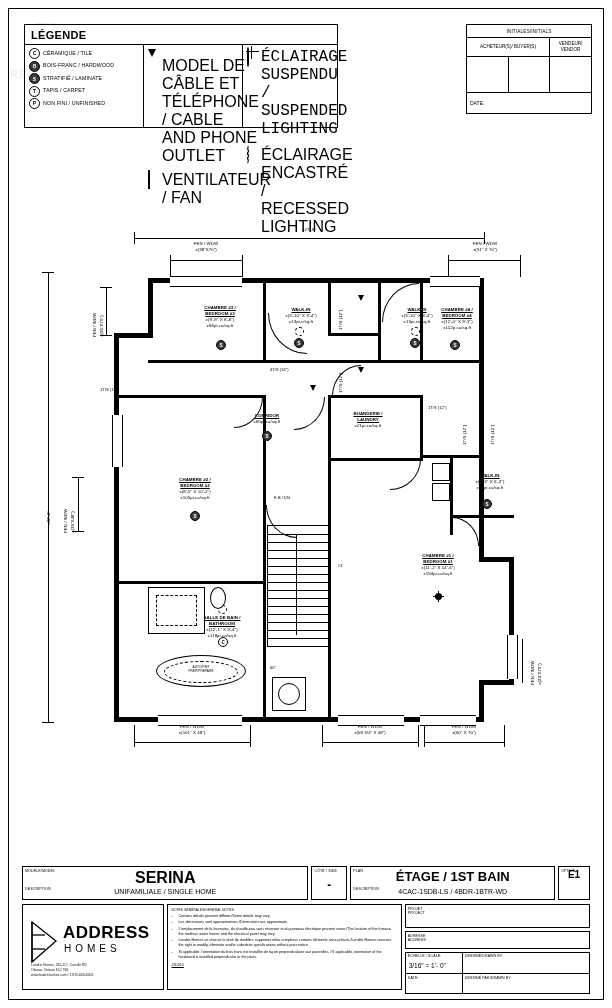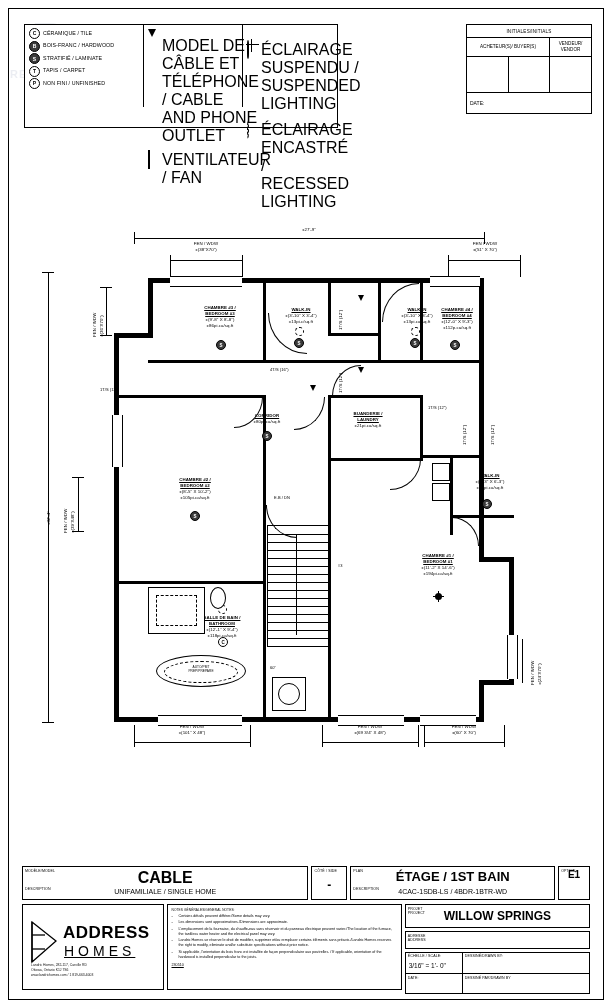--- a/index.html
+++ b/index.html
@@ -85,39 +85,40 @@
   .tb-logo{width:140px;border:1.2px solid #000;position:relative;background:#fff;}
   .tb-notes{width:226px;border:1.2px solid #000;position:relative;background:#fff;padding:3px 4px;}
   .tb-proj{width:186px;position:relative;}
   .pbox{border:1.4px solid #000;background:#fff;position:relative;}
   .note-h{font-size:3.2px;letter-spacing:.1px;margin-bottom:2.2px;}
   .note-li{font-size:3.7px;line-height:1.45;display:flex;gap:3px;margin-bottom:.8px;}
   .note-li .bl{flex:0 0 4px;}
   .note-ref{font-size:3.7px;text-decoration:underline;margin-top:3px;}
   .logo-mark{position:absolute;left:8px;top:16px;width:26px;height:42px;}
   .logo-txt{position:absolute;left:40px;top:18px;font-size:17px;font-weight:bold;letter-spacing:.5px;}
-  .logo-sub{position:absolute;left:41px;top:38px;font-size:14px;letter-spacing:4px;text-decoration:underline;}
+  .logo-sub{position:absolute;left:41px;top:38px;font-size:10px;letter-spacing:4px;}
   .logo-addr{position:absolute;left:8px;top:58px;font-size:3.4px;line-height:1.5;color:#111;}
   .pj-name{position:absolute;left:0;right:0;text-align:center;font-size:12px;font-weight:bold;top:4px;}
   .sc-row{display:flex;}
   .sc-c{border-right:1.2px solid #000;position:relative;}
   .sc-c:last-child{border-right:none;}
 </style>
 </head>
 <body>
 
 <div class="sheet">
   <div class="frame"></div>
 
   <div class="wm">
     <div class="wm-r">R</div>
     <div class="wm-t">REALTOR</div>
   </div>
 
   <div class="legend">
+    <div class="legend-title">LÉGENDE</div>
     <div class="legend-body">
       <div class="legend-col c1">
         <div class="lrow">
           <span class="sym">
               <span class="sym-circ">C</span>
             </span>
           <span class="txt">CÉRAMIQUE / TILE</span>
         </div>
         <div class="lrow">
           <span class="sym">
@@ -148,21 +149,21 @@
         <div class="lrow2" style="margin-top:9px;">
           <span class="sym"><span class="sym-tri"></span></span>
           <span class="txt">MODEL DE CÂBLE ET TÉLÉPHONE / CABLE AND PHONE OUTLET</span>
         </div>
         <div class="lrow2" style="margin-top:6px;">
           <span class="sym"><span class="sym-fan"></span></span>
           <span class="txt">VENTILATEUR / FAN</span>
         </div>
       </div>
       <div class="legend-col c3">
-        <div class="lrow2" style="margin-top:13px;">
+        <div class="lrow2" style="margin-top:0;font-family:Liberation Mono, monospace;">
           <span class="sym"><span class="sym-susp"></span></span>
           <span class="txt">ÉCLAIRAGE SUSPENDU / SUSPENDED LIGHTING</span>
         </div>
         <div class="lrow2" style="margin-top:8px;">
           <span class="sym"><span class="sym-rec"></span></span>
           <span class="txt">ÉCLAIRAGE ENCASTRÉ / RECESSED LIGHTING</span>
         </div>
       </div>
     </div>
   </div>
@@ -418,21 +419,21 @@
     <div class="dimv" style="left:466px;top:510px;height:22px;"></div>
     <div class="dimtxt" style="left:386px;top:509px;width:80px;">FEN / WDW</div>
     <div class="dimtxt" style="left:386px;top:515px;width:80px;">±(60" X 70")</div>
   </div>
 
   <div class="tb">
     <div class="tb-row1">
       <div class="tbx tb-model">
         <div class="tb-cap" style="top:2px;">MODÈLE/MODEL</div>
         <div class="tb-cap" style="top:20px;">DESCRIPTION</div>
-        <div class="big" style="top:2px;font-size:16px;">CABLE</div>
+        <div class="big" style="top:2px;font-size:16px;">SERINA</div>
         <div class="big" style="top:21px;font-size:7px;font-weight:normal;">UNIFAMILIALE / SINGLE HOME</div>
       </div>
       <div class="tbx tb-cote">
         <div class="tb-cap" style="top:2px;">CÔTÉ / SIDE</div>
         <div class="big" style="top:11px;font-size:12px;">-</div>
       </div>
       <div class="tbx tb-plan">
         <div class="tb-cap" style="top:2px;">PLAN</div>
         <div class="tb-cap" style="top:20px;">DESCRIPTION</div>
         <div class="big" style="top:2px;font-size:13px;">ÉTAGE / 1ST BAIN</div>
@@ -483,21 +484,20 @@
             <span class="bl">-</span>
             <span>Si applicable, l'orientation du bois franc est installée de façon perpendiculaire aux poutrelles. / If applicable, orientation of the hardwood is installed perpendicular to the joists.</span>
           </div>
         <div class="note-ref">230510</div>
       </div>
 
       <div class="tb-proj">
         <div class="pbox" style="height:22px;">
           <div class="tb-cap" style="top:2px;white-space:pre-line;">PROJET
 PROJECT</div>
-          <div class="pj-name">WILLOW SPRINGS</div>
         </div>
         <div class="pbox" style="height:16px;margin-top:3px;">
           <div class="tb-cap" style="top:2px;white-space:pre-line;">ADRESSE
 ADDRESS</div>
           <div style="position:absolute;left:48px;top:4px;font-size:6px;"></div>
         </div>
         <div class="pbox" style="height:40px;margin-top:3px;">
           <div class="sc-row" style="height:20px;border-bottom:1.2px solid #000;">
             <div class="sc-c" style="width:56px;">
               <div class="tb-cap" style="top:1px;">ÉCHELLE / SCALE:</div>

